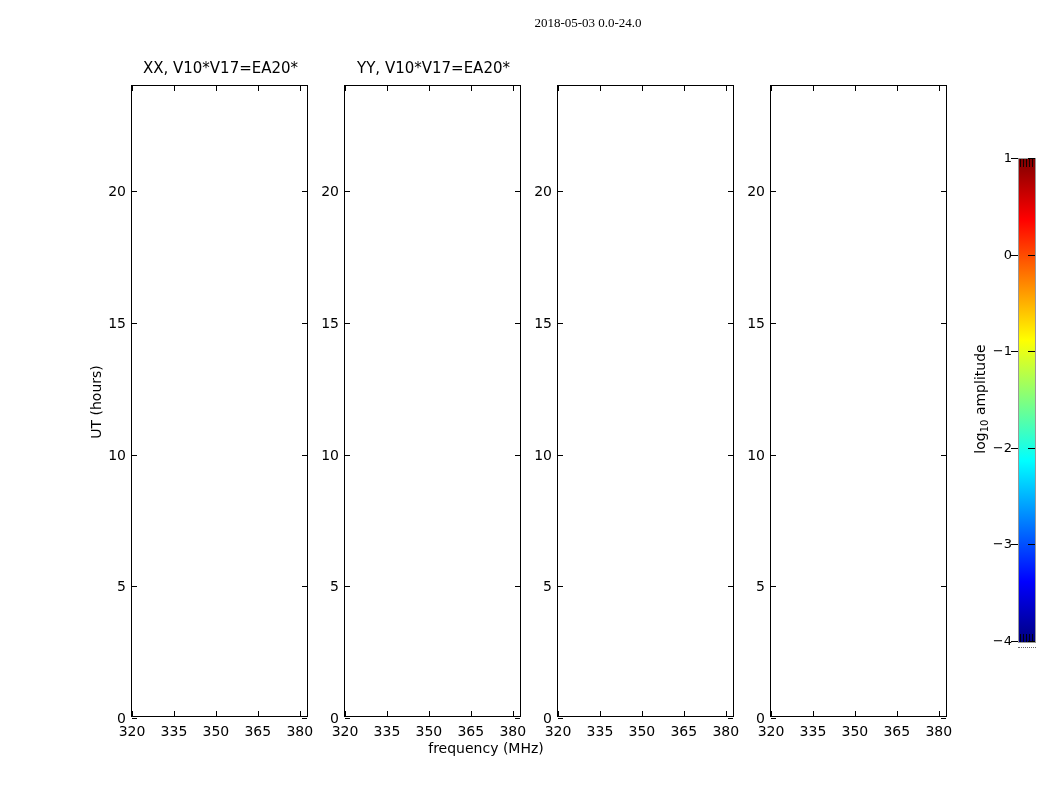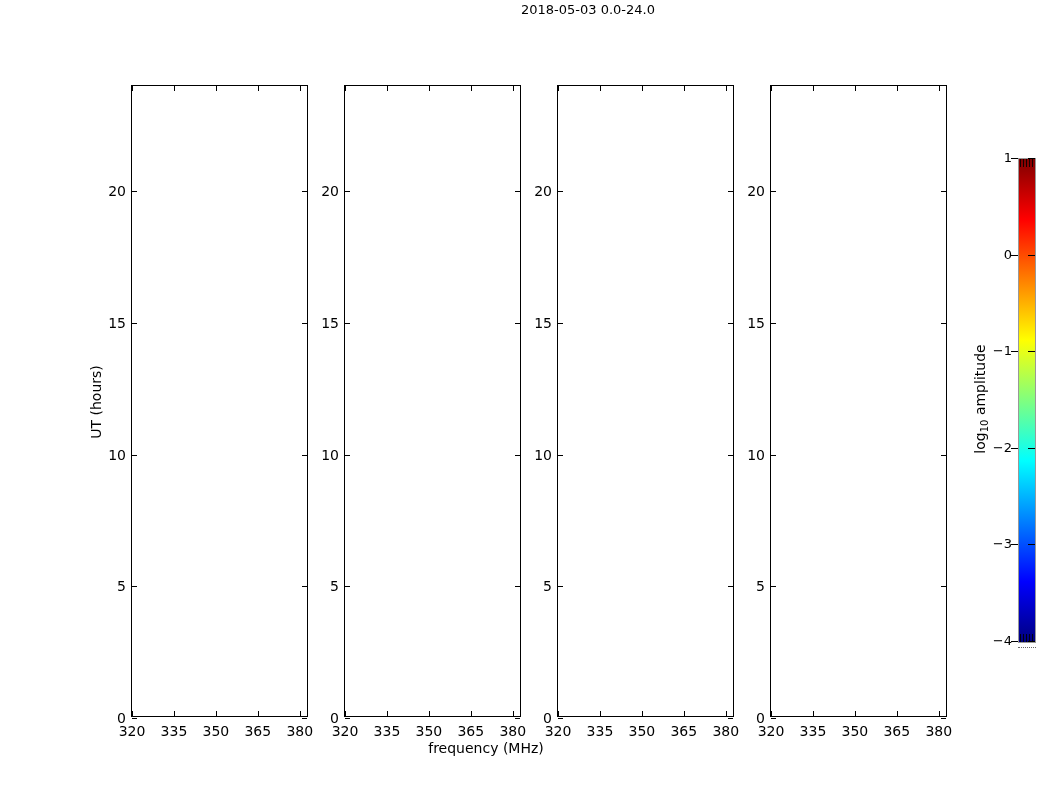--- a/index.html
+++ b/index.html
@@ -3,22 +3,22 @@
 <meta charset="utf-8">
 <style>
   html,body{margin:0;padding:0;}
   body{
     width:1050px;height:800px;position:relative;background:#ffffff;
     font-family:"DejaVu Sans","Liberation Sans",sans-serif;color:#000;
     overflow:hidden;
   }
   .abs{position:absolute;}
   #figure-title{
-    top:2px;left:438px;width:300px;text-align:center;
-    font-size:13px;line-height:16px;
+    top:15px;left:438px;width:300px;text-align:center;
+    font-size:13px;line-height:16px;font-family:Liberation Serif, serif;
   }
   .panel{
     position:absolute;top:85px;width:177px;height:632px;
     border:1px solid #000;box-sizing:border-box;background:#fff;
   }
   .panel-title{
     position:absolute;top:-28px;left:-45px;width:267px;
     text-align:center;font-size:15px;line-height:20px;white-space:nowrap;
   }
   .tick{position:absolute;background:#000;}
@@ -66,20 +66,21 @@
   }
   #colorbar-label sub{font-size:10px;}
 </style>
 </head>
 <body>
 
 <div id="figure-title" class="abs">2018-05-03 0.0-24.0</div>
 
 <div id="panels-root">
   <div class="panel" style="left: 131px;">
+    <div class="panel-title">XX, V10*V17=EA20*</div>
   <div class="tick v" style="left: 0px; top: 0px;"></div>
       <div class="tick v" style="left: 0px; bottom: 0px;"></div>
       <div class="xlab" style="left: -22px;">320</div>
       <div class="tick v" style="left: 41.9431px; top: 0px;"></div>
       <div class="tick v" style="left: 41.9431px; bottom: 0px;"></div>
       <div class="xlab" style="left: 19.9431px;">335</div>
       <div class="tick v" style="left: 83.8863px; top: 0px;"></div>
       <div class="tick v" style="left: 83.8863px; bottom: 0px;"></div>
       <div class="xlab" style="left: 61.8863px;">350</div>
       <div class="tick v" style="left: 125.829px; top: 0px;"></div>
@@ -99,20 +100,21 @@
       <div class="ylab" style="top: 360.667px;">10</div>
       <div class="tick h" style="top: 237px; left: 0px;"></div>
       <div class="tick h" style="top: 237px; right: 0px;"></div>
       <div class="ylab" style="top: 229px;">15</div>
       <div class="tick h" style="top: 105.333px; left: 0px;"></div>
       <div class="tick h" style="top: 105.333px; right: 0px;"></div>
       <div class="ylab" style="top: 97.3333px;">20</div>
     </div>
 
   <div class="panel" style="left: 344px;">
+    <div class="panel-title">YY, V10*V17=EA20*</div>
   <div class="tick v" style="left: 0px; top: 0px;"></div>
       <div class="tick v" style="left: 0px; bottom: 0px;"></div>
       <div class="xlab" style="left: -22px;">320</div>
       <div class="tick v" style="left: 41.9431px; top: 0px;"></div>
       <div class="tick v" style="left: 41.9431px; bottom: 0px;"></div>
       <div class="xlab" style="left: 19.9431px;">335</div>
       <div class="tick v" style="left: 83.8863px; top: 0px;"></div>
       <div class="tick v" style="left: 83.8863px; bottom: 0px;"></div>
       <div class="xlab" style="left: 61.8863px;">350</div>
       <div class="tick v" style="left: 125.829px; top: 0px;"></div>

